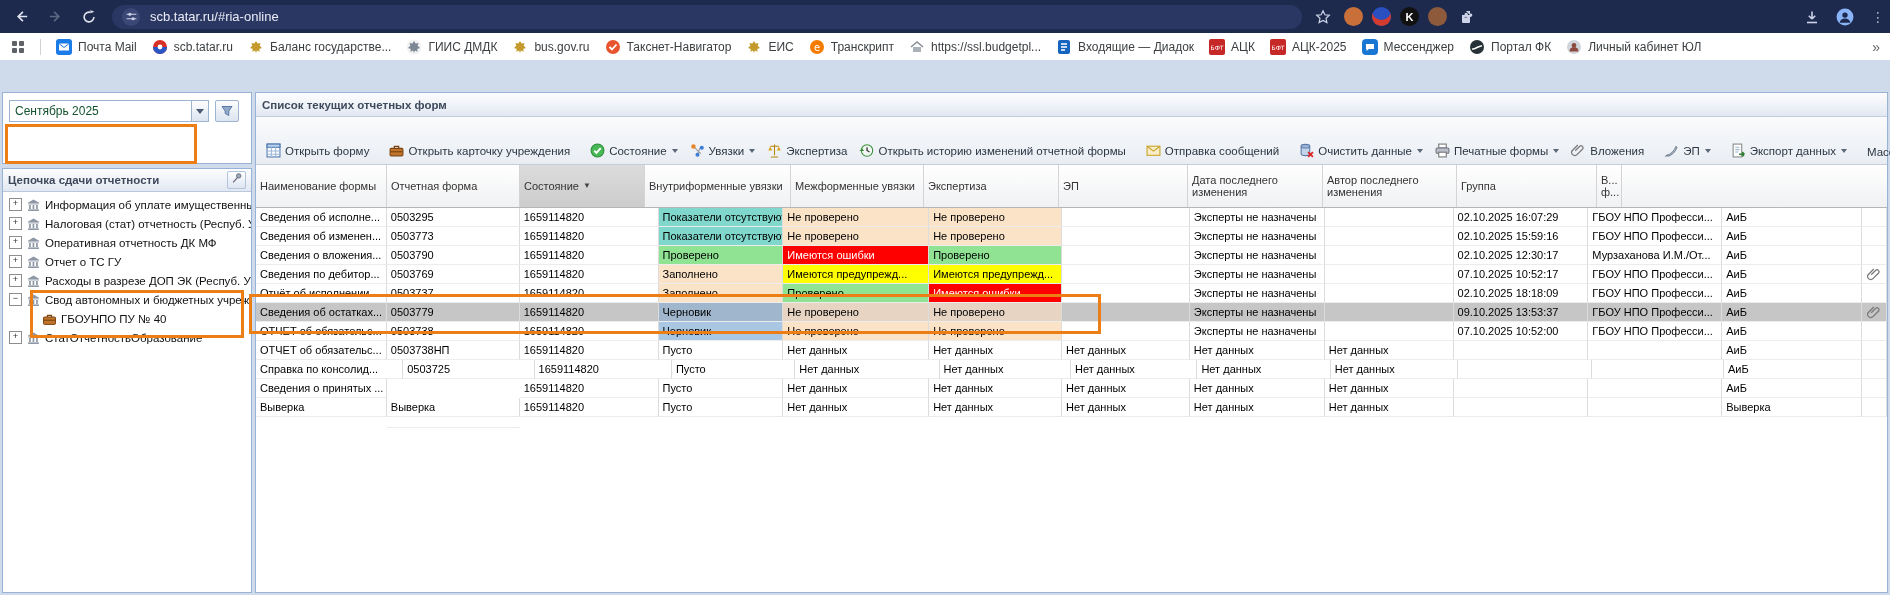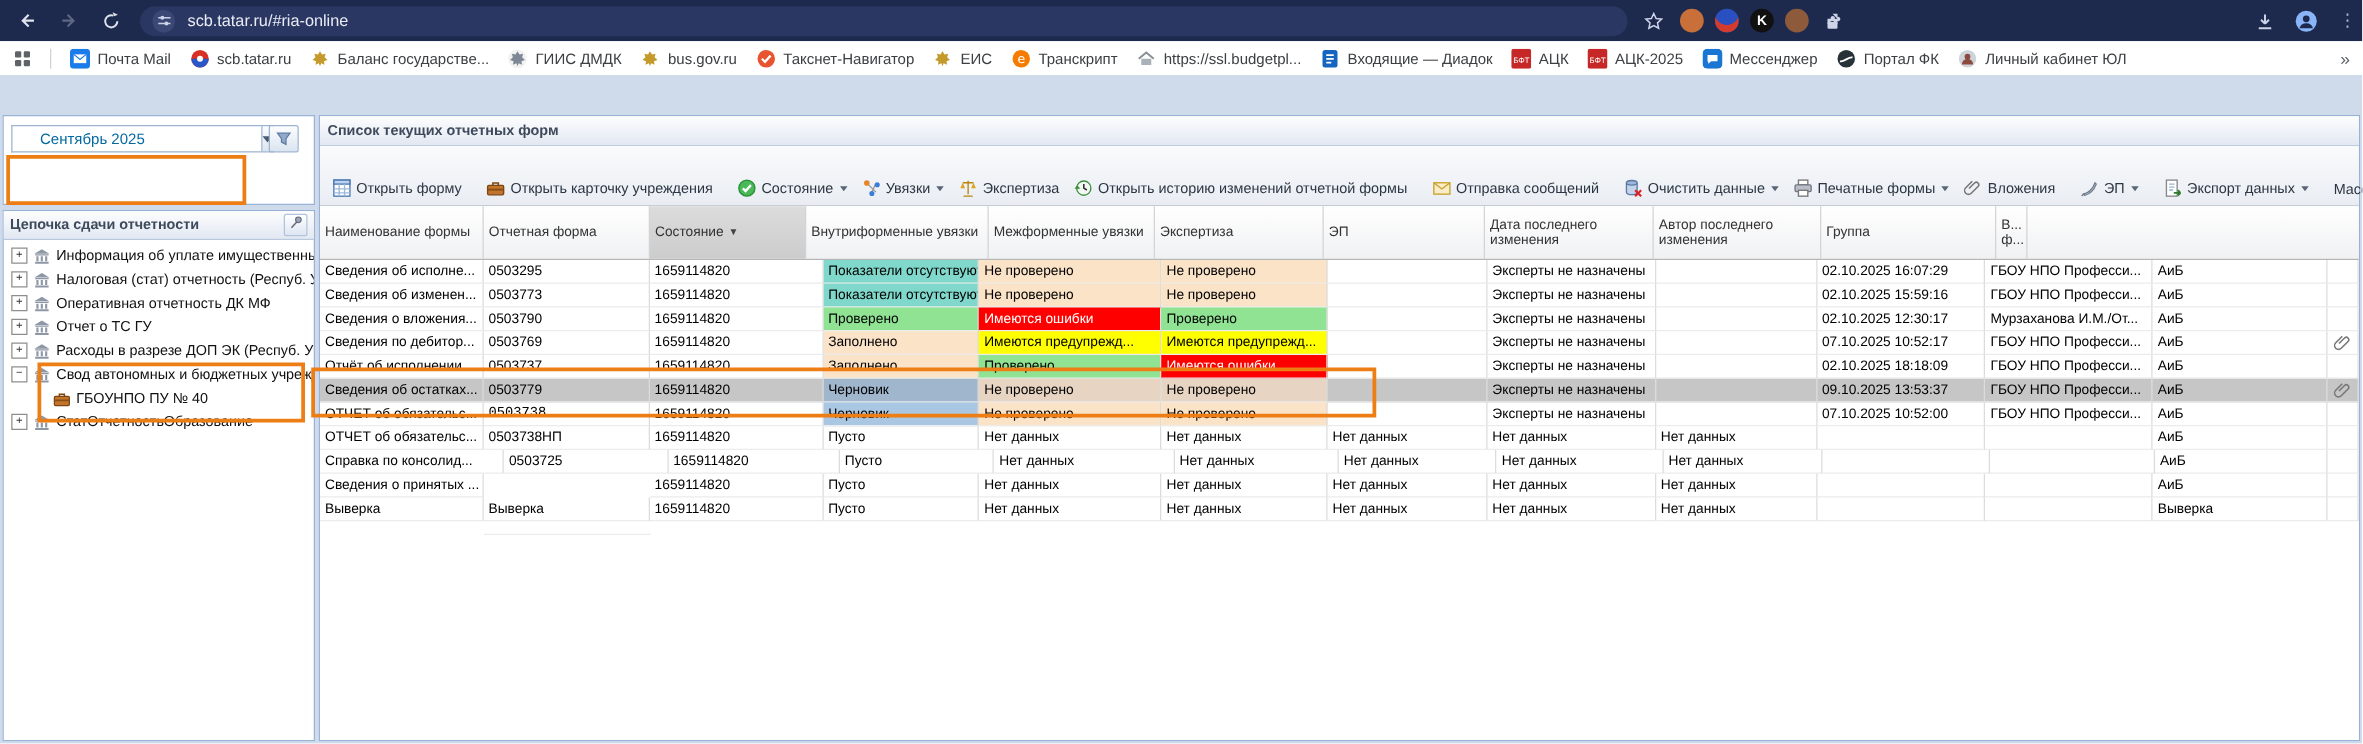--- a/index.html
+++ b/index.html
@@ -23,21 +23,21 @@
   .tab.active{background:linear-gradient(#ffffff,#e7effc);font-weight:bold;color:#15427e;}
   .tabclose{width:12px;height:12px;border:1px solid #9fb4cf;border-radius:2px;background:#e7edf6;color:#68structure7;color:#687a92;font-size:9px;line-height:10px;text-align:center;margin-left:3px;}
   
   .sidebar{position:absolute;left:2px;top:32px;width:250px;height:501px;}
   .panel{position:absolute;left:0;width:250px;border:1px solid #98b3d6;background:#fff;box-sizing:border-box;}
   .phead{height:22px;background:linear-gradient(#fdfdfe,#e2e8f2);border-bottom:1px solid #b9c8dd;display:flex;align-items:center;padding:0 5px;font-size:11.5px;font-weight:bold;color:#3e4a5c;}
   .phead .sp{flex:1;}
   .hbtn{width:17px;height:16px;border:1px solid #b3c3da;border-radius:2px;background:linear-gradient(#fff,#dde6f2);font-size:10px;color:#4a5a74;text-align:center;line-height:14px;}
   .combo-row{display:flex;align-items:center;padding:7px 6px;}
   .combo{display:flex;width:200px;height:22px;box-sizing:border-box;}
-  .combo input{flex:1;height:22px;border:1px solid #9db4d0;border-right:none;padding:0 22px;font-size:12px;font-family:inherit;color:#0369a1;box-sizing:border-box;}
+  .combo input{flex:1;height:22px;border:1px solid #9db4d0;border-right:none;padding:0 5px;font-size:12px;font-family:inherit;color:#14532d;box-sizing:border-box;}
   .combo .arrowbtn{width:18px;height:22px;border:1px solid #9db4d0;background:linear-gradient(#fdfdfe,#dbe4f0);display:flex;align-items:center;justify-content:center;box-sizing:border-box;}
   .tri{width:0;height:0;border-left:4px solid transparent;border-right:4px solid transparent;border-top:5px solid #4a5a74;}
   .sqbtn{width:24px;height:22px;margin-left:6px;border:1px solid #9db4d0;border-radius:2px;background:linear-gradient(#fdfdfe,#dbe4f0);display:flex;align-items:center;justify-content:center;box-sizing:border-box;}
   .tree{padding-top:3px;}
   .tree-item{display:flex;align-items:center;height:19px;font-size:11.5px;color:#111;white-space:nowrap;overflow:hidden;}
   .expander{width:11px;height:11px;border:1px solid #8e8e8e;background:#fff;font-size:9px;line-height:9px;text-align:center;color:#333;margin:0 4px 0 0;flex:none;}
   .expander.none{border:none;background:none;}
   .ticon{width:15px;height:14px;margin-right:4px;flex:none;display:inline-flex;}
   
   .mainpanel{position:absolute;left:255px;top:32px;width:1633px;height:501px;border:1px solid #98b3d6;background:#fff;box-sizing:border-box;display:flex;flex-direction:column;}
@@ -678,21 +678,21 @@
             <div class="gcell" style="width: 134px; background: rgb(198, 198, 198);">ГБОУ НПО Професси...</div>
             <div class="gcell" style="width: 140px; background: rgb(198, 198, 198);">АиБ</div>
             <div class="gcell" style="width: 25px; background: rgb(198, 198, 198); text-align: center; padding: 2px 3px 0px;"><span style="display: inline-flex;">
                 <svg viewBox="0 0 14 14" width="14" height="14">
                   <path d="M4.2 7.8l4.6-4.6a2 2 0 0 1 2.8 2.8l-5.6 5.6a3.1 3.1 0 0 1-4.4-4.4L6.8 2" fill="none" stroke="#787878" stroke-width="1.25"></path>
                 </svg>
               </span></div>
           </div>
           <div class="grow">
             <div class="gcell" style="width: 131px;">ОТЧЕТ об обязательс...</div>
-            <div class="gcell" style="width: 133px; font-family: Liberation Mono, monospace;">0503738</div>
+            <div class="gcell" style="width: 133px;">0503738</div>
             <div class="gcell" style="width: 139px;">1659114820</div>
             <div class="gcell" style="width: 125px; background: rgb(169, 198, 226);">Черновик</div>
             <div class="gcell" style="width: 146px; background: rgb(251, 227, 200);">Не проверено</div>
             <div class="gcell" style="width: 133px; background: rgb(251, 227, 200);">Не проверено</div>
             <div class="gcell" style="width: 128px;"></div>
             <div class="gcell" style="width: 135px;">Эксперты не назначены</div>
             <div class="gcell" style="width: 129px;"></div>
             <div class="gcell" style="width: 135px;">07.10.2025 10:52:00</div>
             <div class="gcell" style="width: 134px;">ГБОУ НПО Професси...</div>
             <div class="gcell" style="width: 140px;">АиБ</div>

